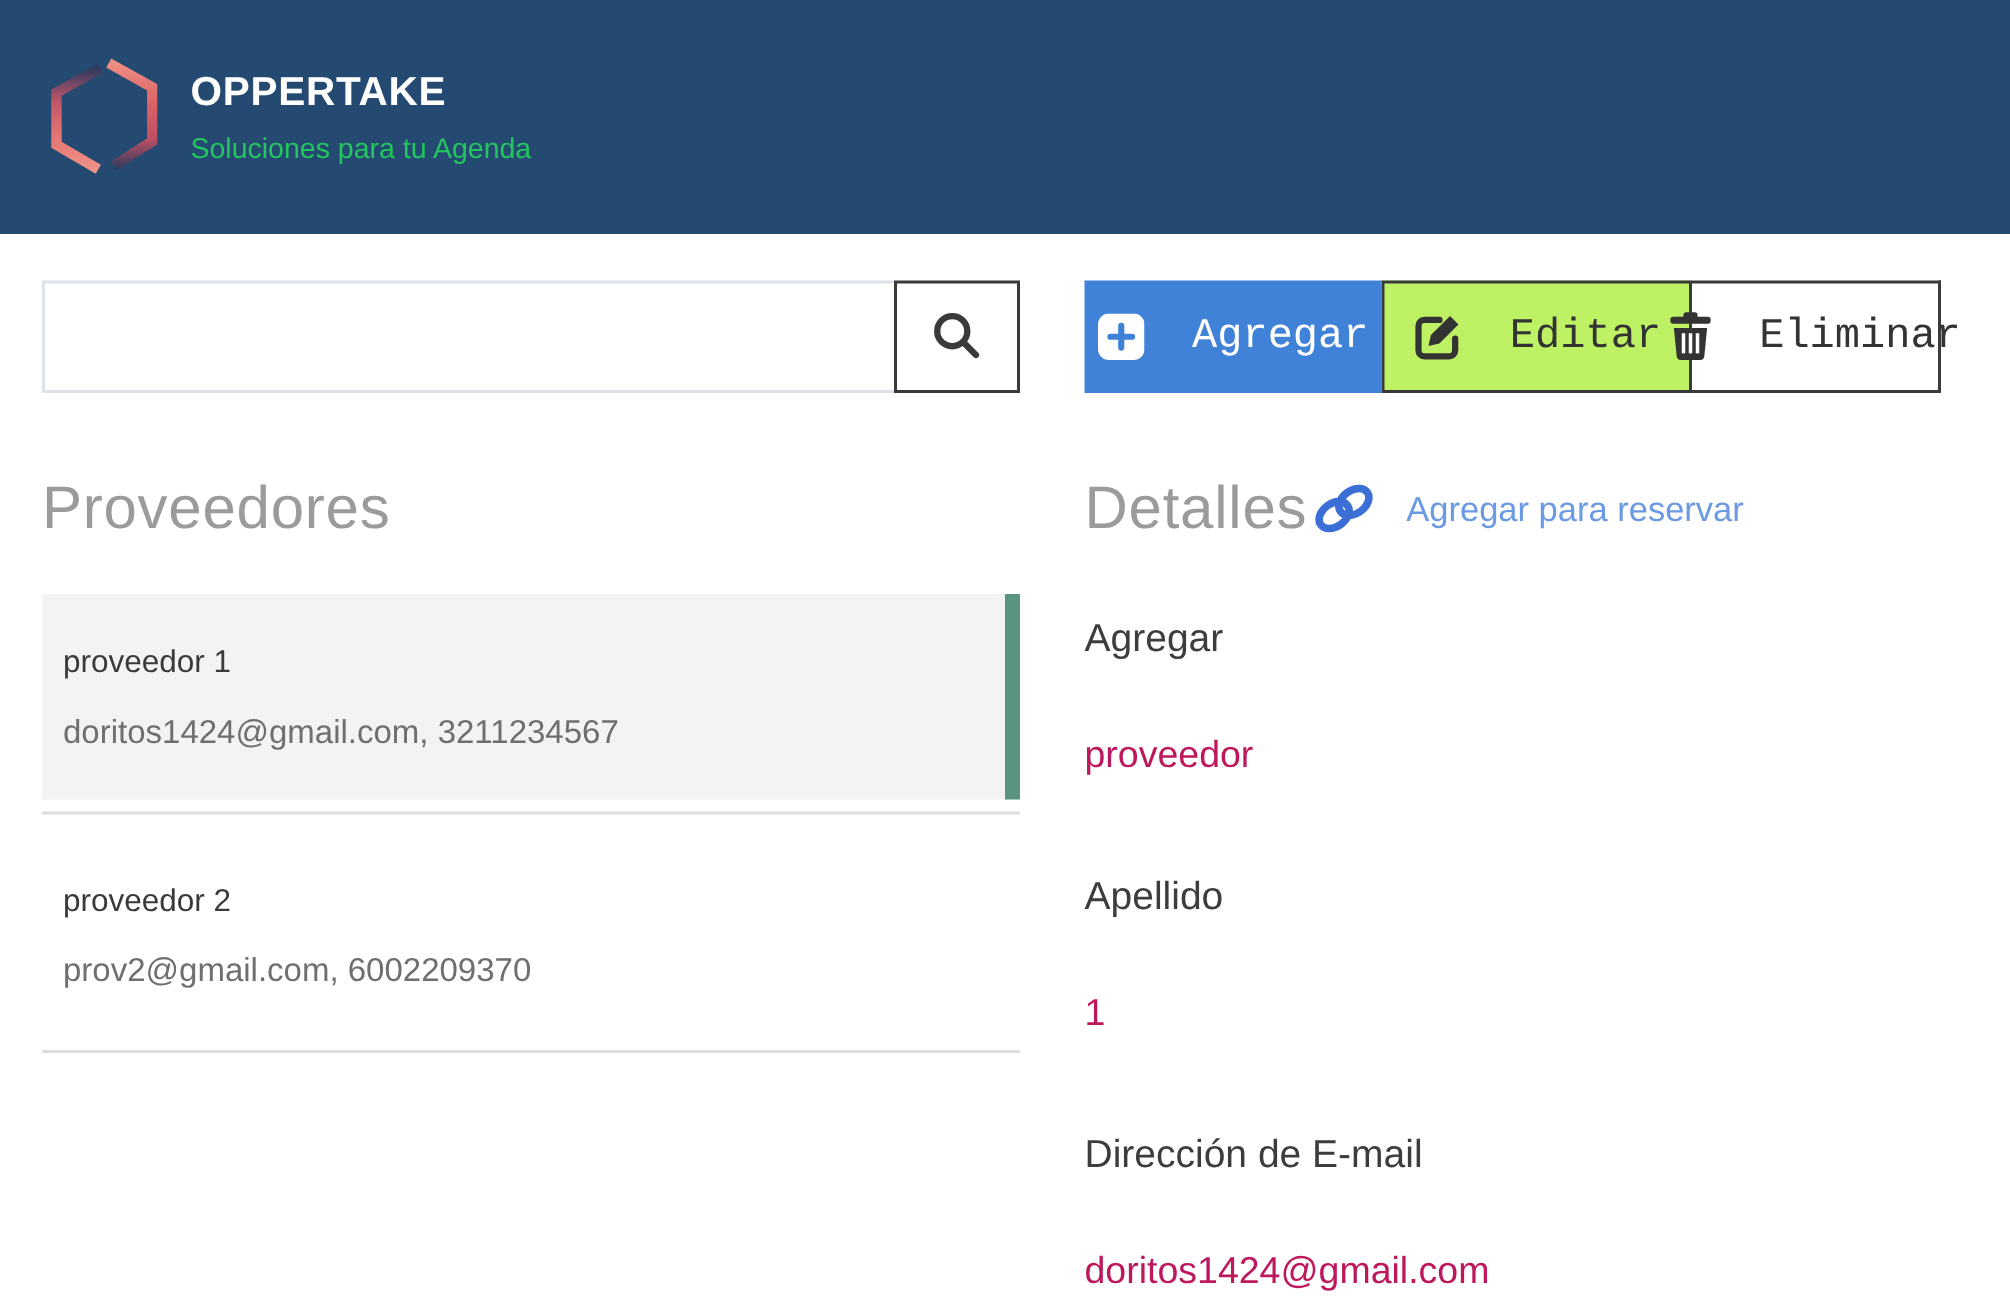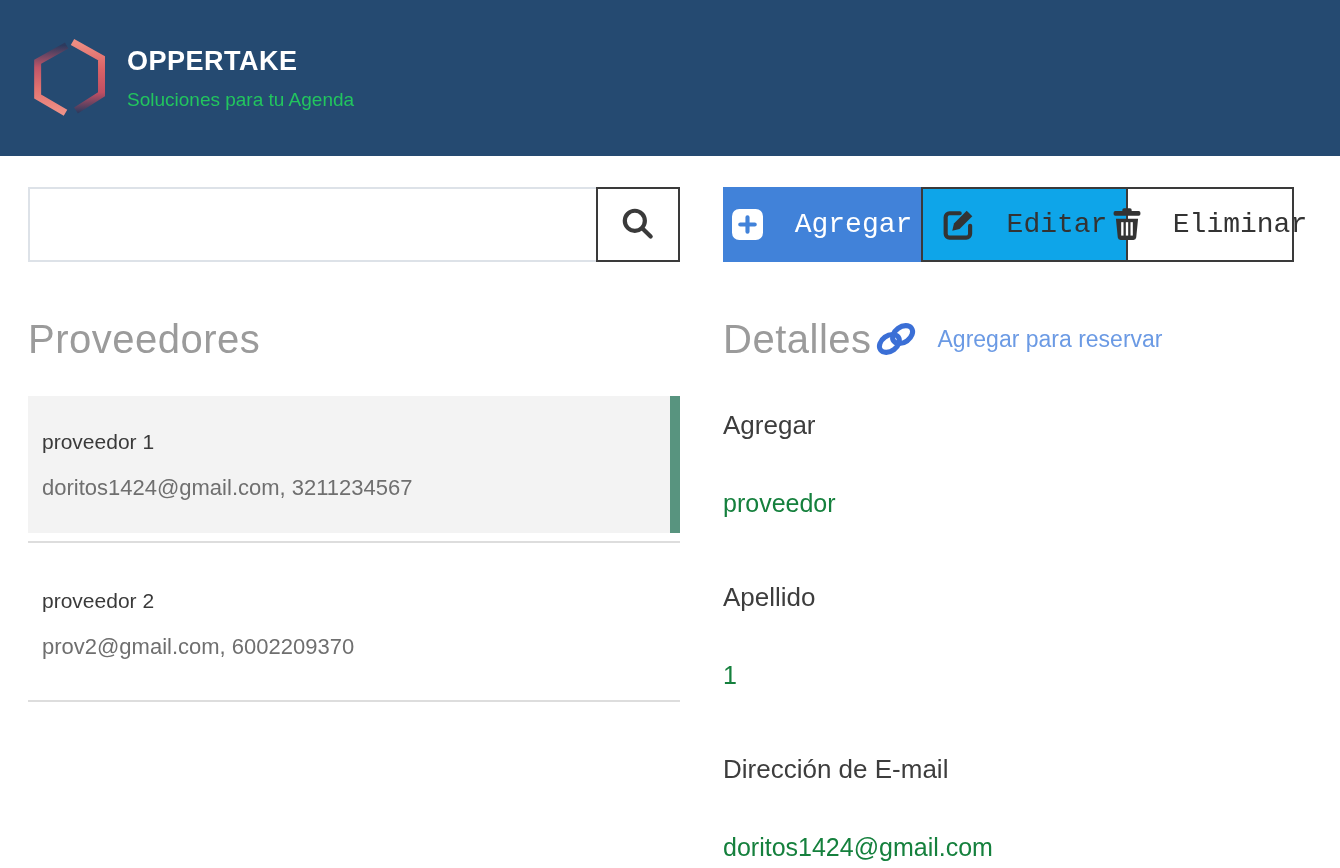--- a/index.html
+++ b/index.html
@@ -58,41 +58,41 @@
     display:flex;align-items:center;justify-content:center;
     cursor:pointer;
   }
   
   .button-row{display:flex;height:75px;}
   .btn{
     display:flex;align-items:center;justify-content:center;gap:32px;
     font-size:28px;font-family:Liberation Mono, monospace;cursor:pointer;
   }
   .btn-add{width:198px;background:var(--primary-blue);border:none;color:#ffffff;}
-  .btn-edit{width:207px;background:#0ea5e9;border:2px solid var(--dark-border);color:#333333;}
+  .btn-edit{width:207px;background:#bef264;border:2px solid var(--dark-border);color:#333333;}
   .btn-delete{width:166px;background:#ffffff;border:2px solid var(--dark-border);border-left:none;color:#333333;}
   
   .section-heading-row{display:flex;align-items:center;margin-top:53px;height:48px;}
   .section-heading{
     font-size:40px;font-weight:300;color:var(--heading-gray);letter-spacing:0.5px;
   }
   .link-icon{margin-left:2px;display:flex;align-items:center;}
   .booking-link{margin-left:20px;font-size:23px;color:var(--link-blue);text-decoration:none;cursor:pointer;}
   
   .provider-list{margin-top:33px;}
   .list-item{padding:30px 16px 32px 14px;cursor:pointer;background:#ffffff;}
   .list-item.selected{background:var(--selected-bg);border-right:10px solid var(--selected-green);}
   .item-name{font-size:21px;font-weight:normal;color:var(--text-dark);line-height:31px;}
   .item-contact{font-size:22px;color:var(--text-gray);margin-top:17px;line-height:27px;}
   .list-divider{height:2px;background:var(--divider);margin:8px 0 12px 0;}
   
   .fields{margin-top:47px;}
   .field{margin-bottom:64px;}
   .field-label{font-size:26px;color:#3d3d3d;line-height:30px;}
-  .field-value{font-size:25px;color:#15803d;line-height:30px;margin-top:48px;}
+  .field-value{font-size:25px;color:#be185d;line-height:30px;margin-top:48px;}
 </style>
 </head>
 <body>
 
 <div class="header">
   <div class="logo">
     <svg width="72" height="86" viewBox="0 0 62 72">
       <defs>
         <linearGradient id="gradL" gradientUnits="userSpaceOnUse" x1="29" y1="8" x2="28" y2="68">
           <stop offset="0" stop-color="#2c3a5e"></stop>

